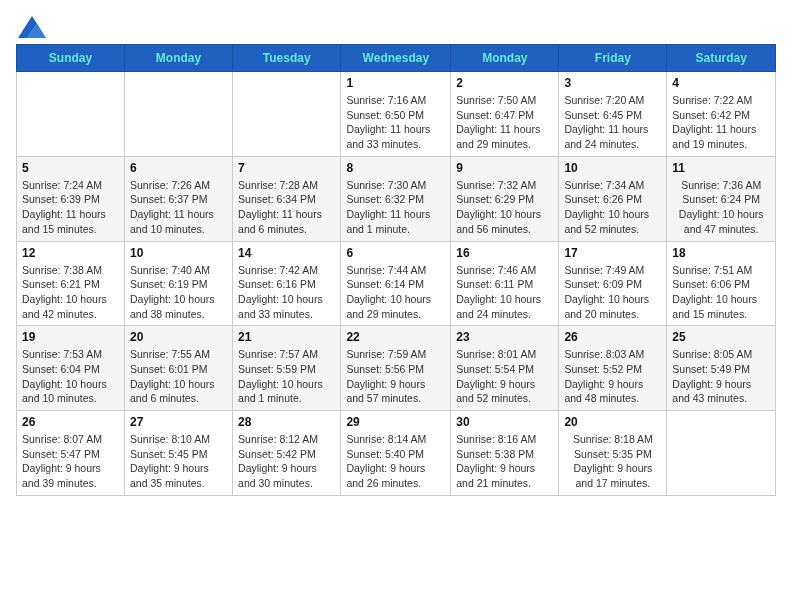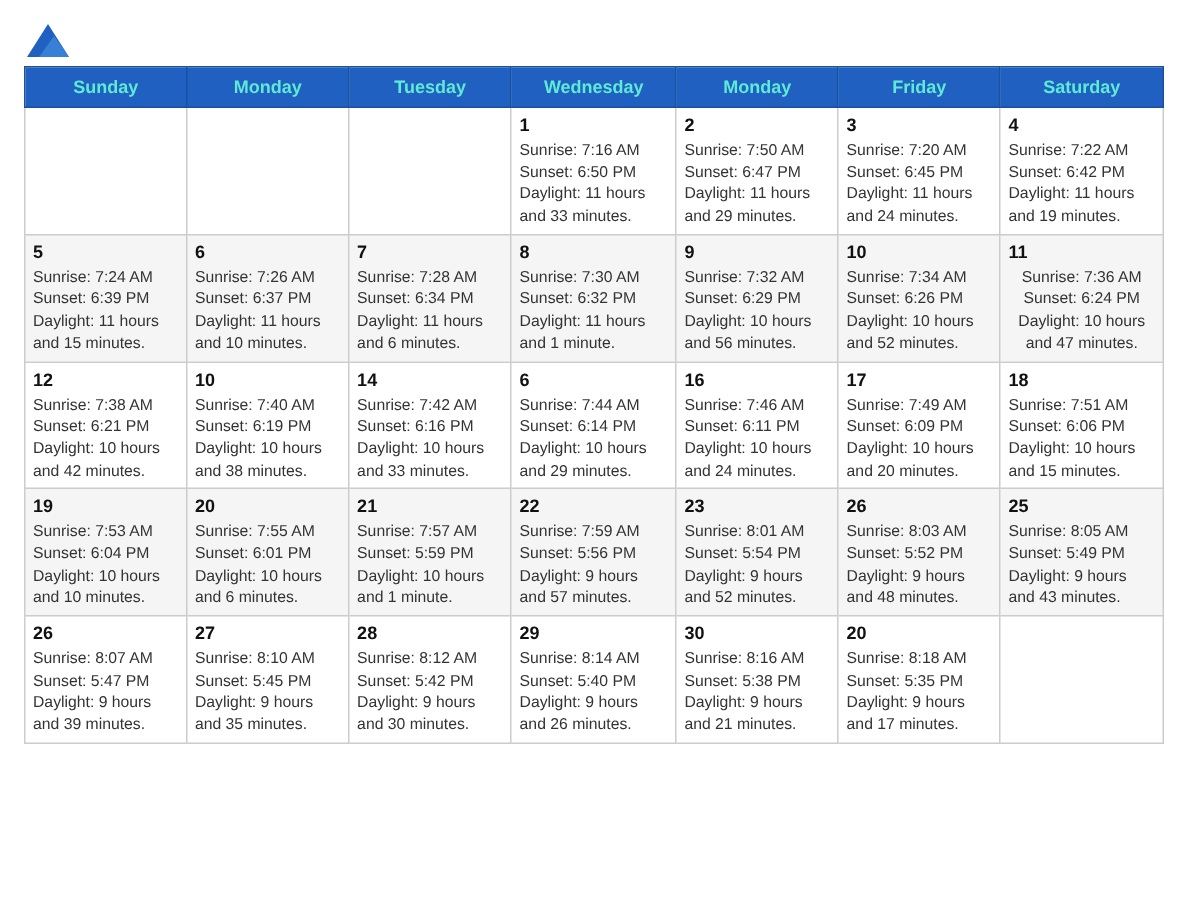--- a/index.html
+++ b/index.html
@@ -293,20 +293,20 @@
 Daylight: 9 hours and 26 minutes.</div>
         </td>
         <td>
           <div class="day-number">30</div>
           <div class="day-info" style="white-space: pre-line;">Sunrise: 8:16 AM
 Sunset: 5:38 PM
 Daylight: 9 hours and 21 minutes.</div>
         </td>
         <td>
           <div class="day-number">20</div>
-          <div class="day-info" style="white-space: pre-line;">Sunrise: 8:18 AM
+          <div class="day-info" style="white-space: pre-line; text-align: center;">Sunrise: 8:18 AM
 Sunset: 5:35 PM
 Daylight: 9 hours and 17 minutes.</div>
         </td>
         <td class="empty-cell"></td>
       </tr>
     </tbody>
 </table>
 
 </body></html>

